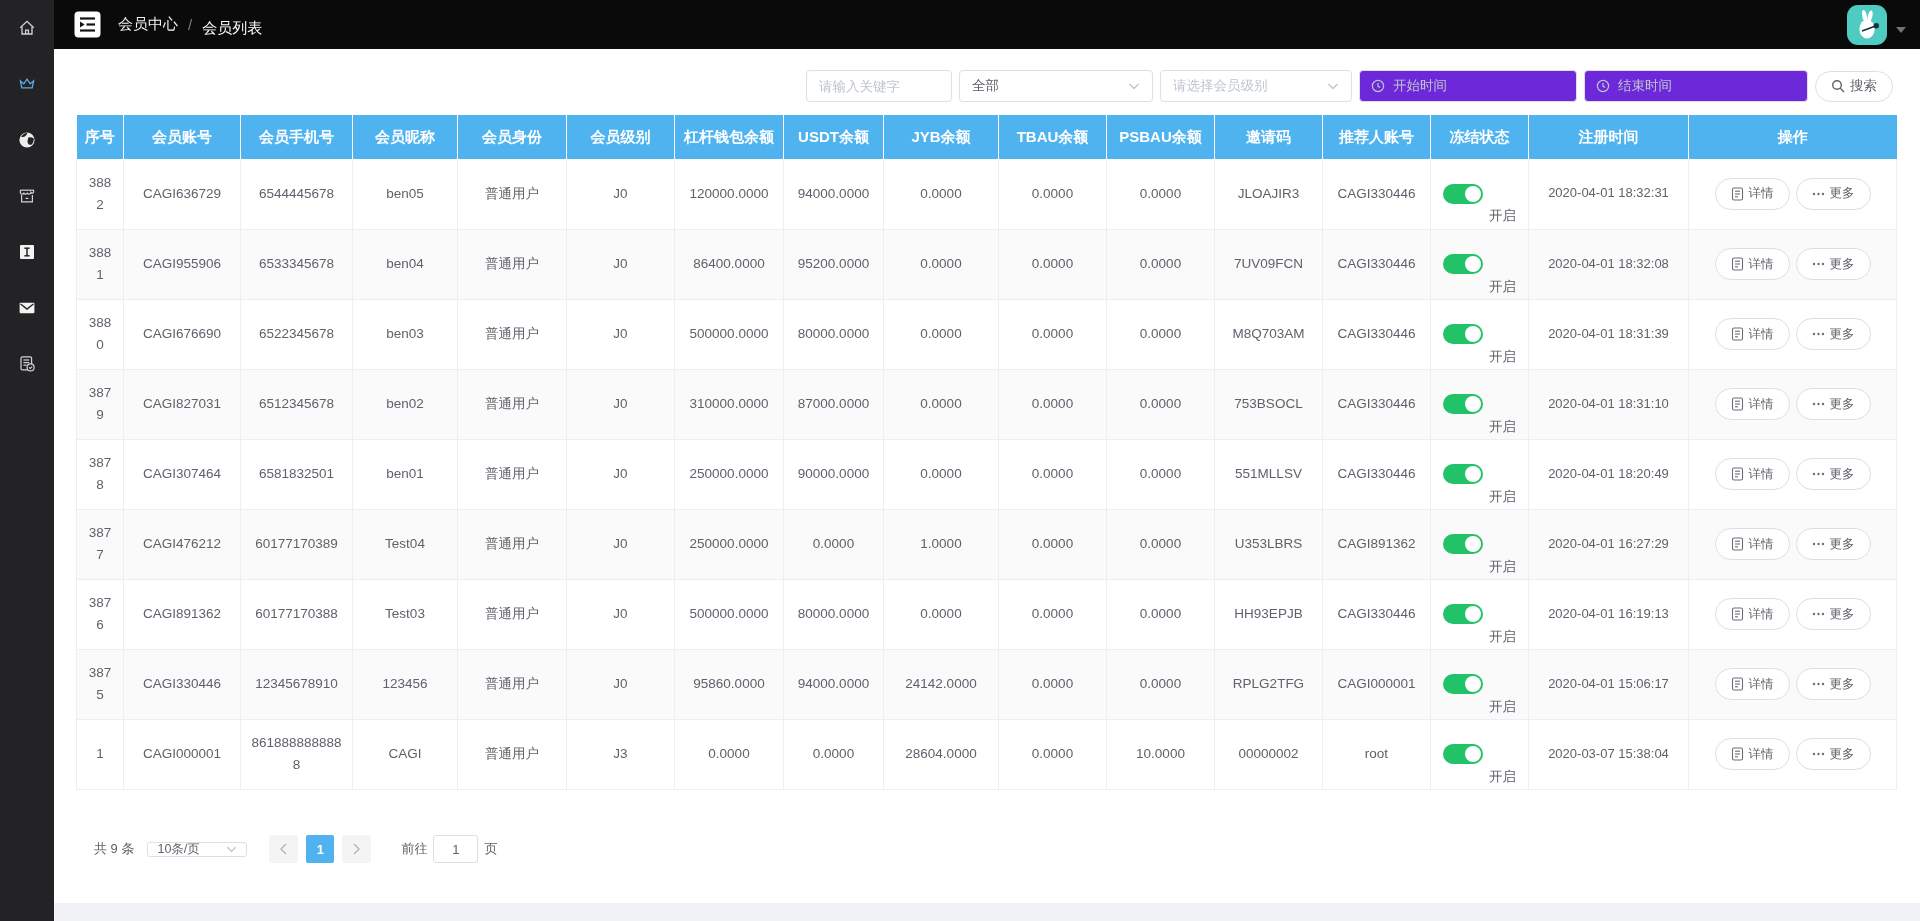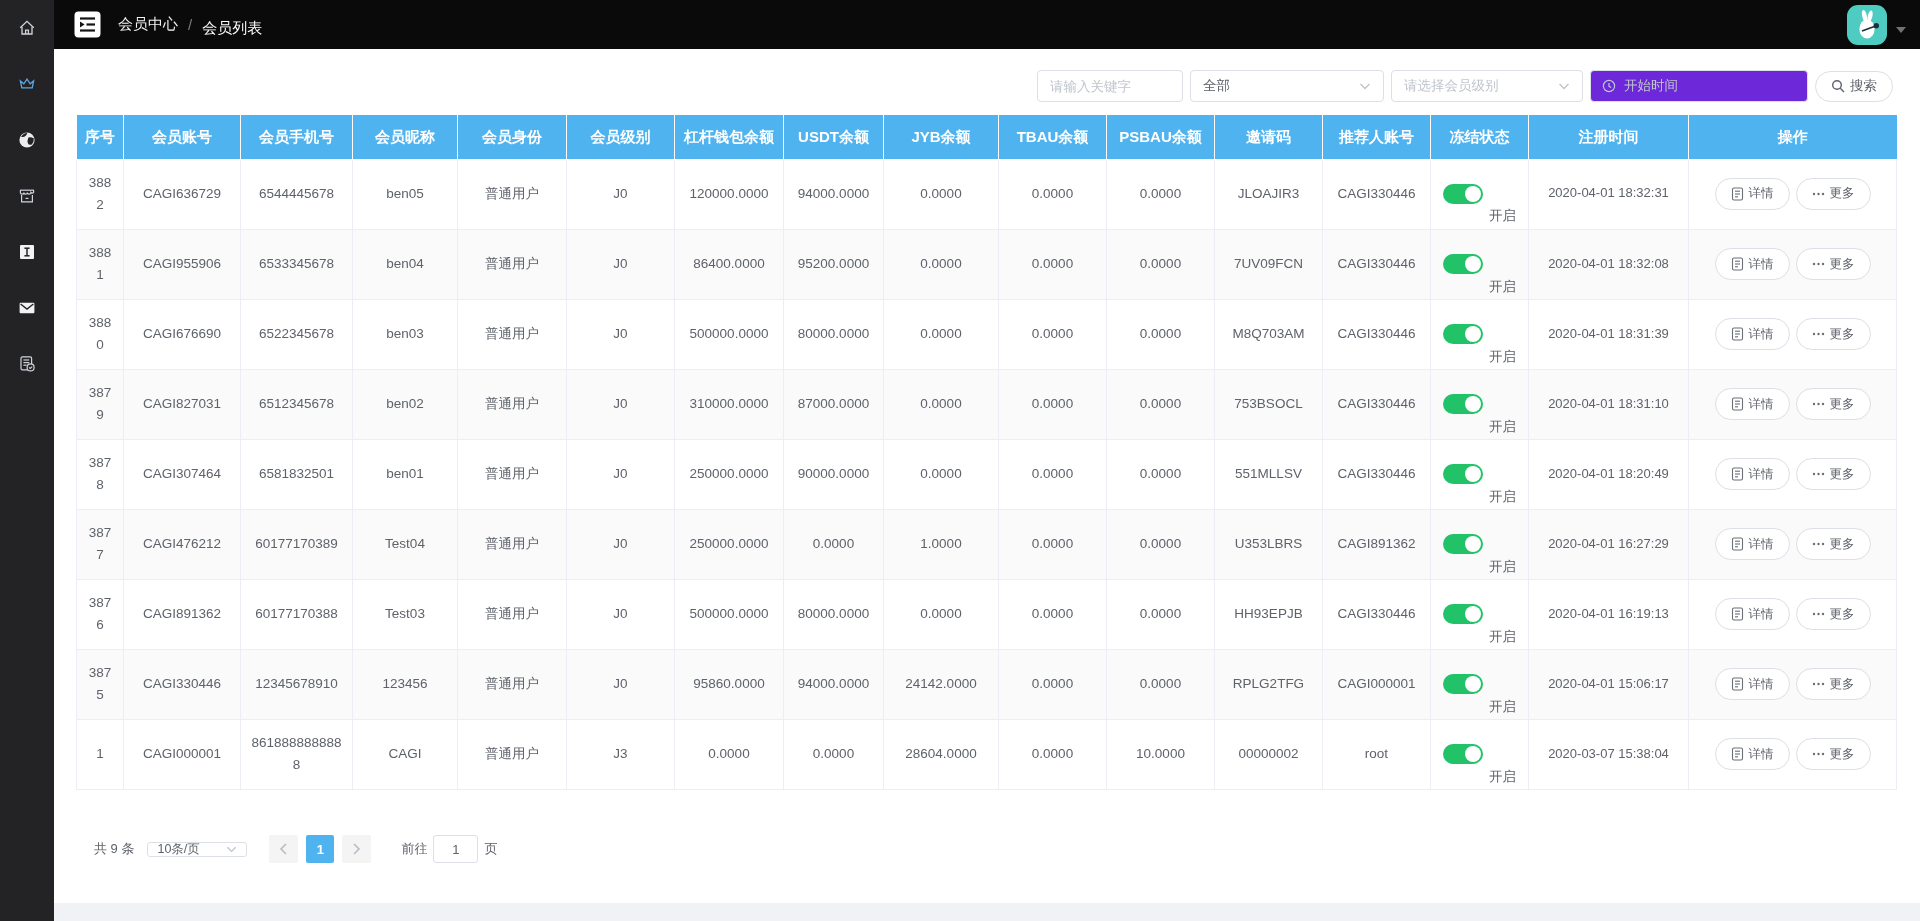--- a/index.html
+++ b/index.html
@@ -194,20 +194,27 @@
           <path d="M1.5 1 L6 5.5 L10.5 1" fill="none" stroke="#c0c4cc" stroke-width="1.4"></path>
         </svg>
     </div>
     <div class="datebox date-start">
       <svg width="14" height="14" viewBox="0 0 14 14">
           <circle cx="7" cy="7" r="5.6" fill="none" stroke="#bfc5cd" stroke-width="1.2"></circle>
           <path d="M7 4 V7.3 L9.2 8.6" fill="none" stroke="#bfc5cd" stroke-width="1.2"></path>
         </svg>
       <span class="ph">开始时间</span>
     </div>
+    <div class="datebox date-end">
+      <svg width="14" height="14" viewBox="0 0 14 14">
+          <circle cx="7" cy="7" r="5.6" fill="none" stroke="#bfc5cd" stroke-width="1.2"></circle>
+          <path d="M7 4 V7.3 L9.2 8.6" fill="none" stroke="#bfc5cd" stroke-width="1.2"></path>
+        </svg>
+      <span class="ph">结束时间</span>
+    </div>
     <button class="search-btn">
       <svg width="14" height="14" viewBox="0 0 14 14">
           <circle cx="6" cy="6" r="4.3" fill="none" stroke="#5e626a" stroke-width="1.4"></circle>
           <line x1="9.3" y1="9.3" x2="13" y2="13" stroke="#5e626a" stroke-width="1.4"></line>
         </svg>
       <span>搜索</span>
     </button>
   </div>
 
   <table class="tbl">

